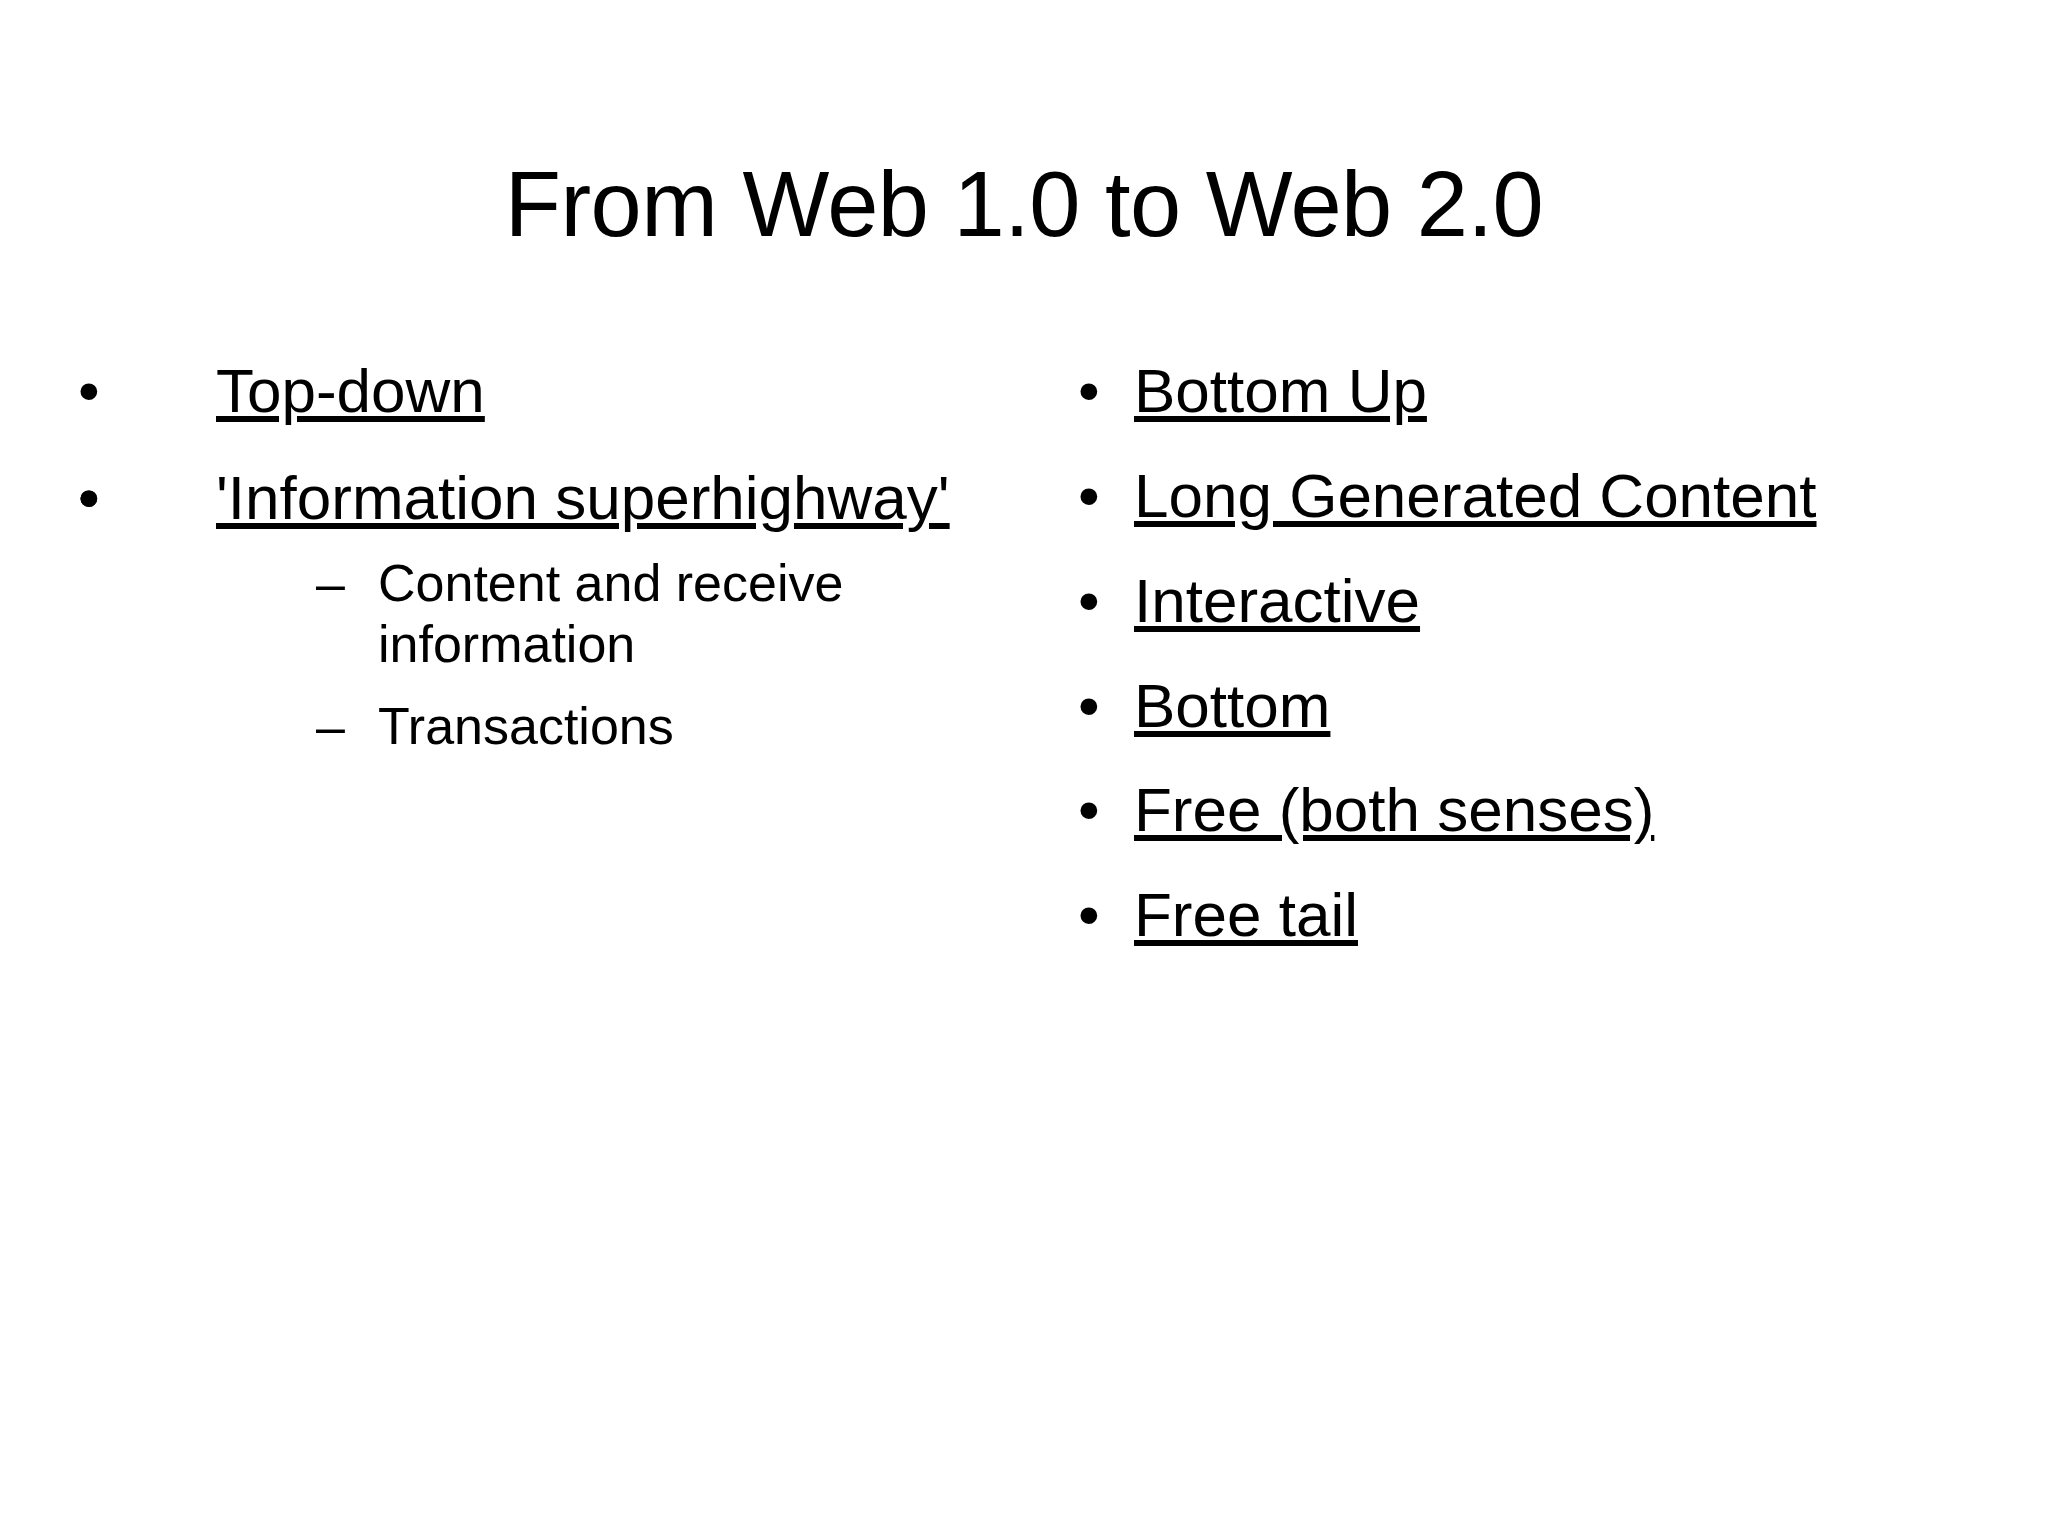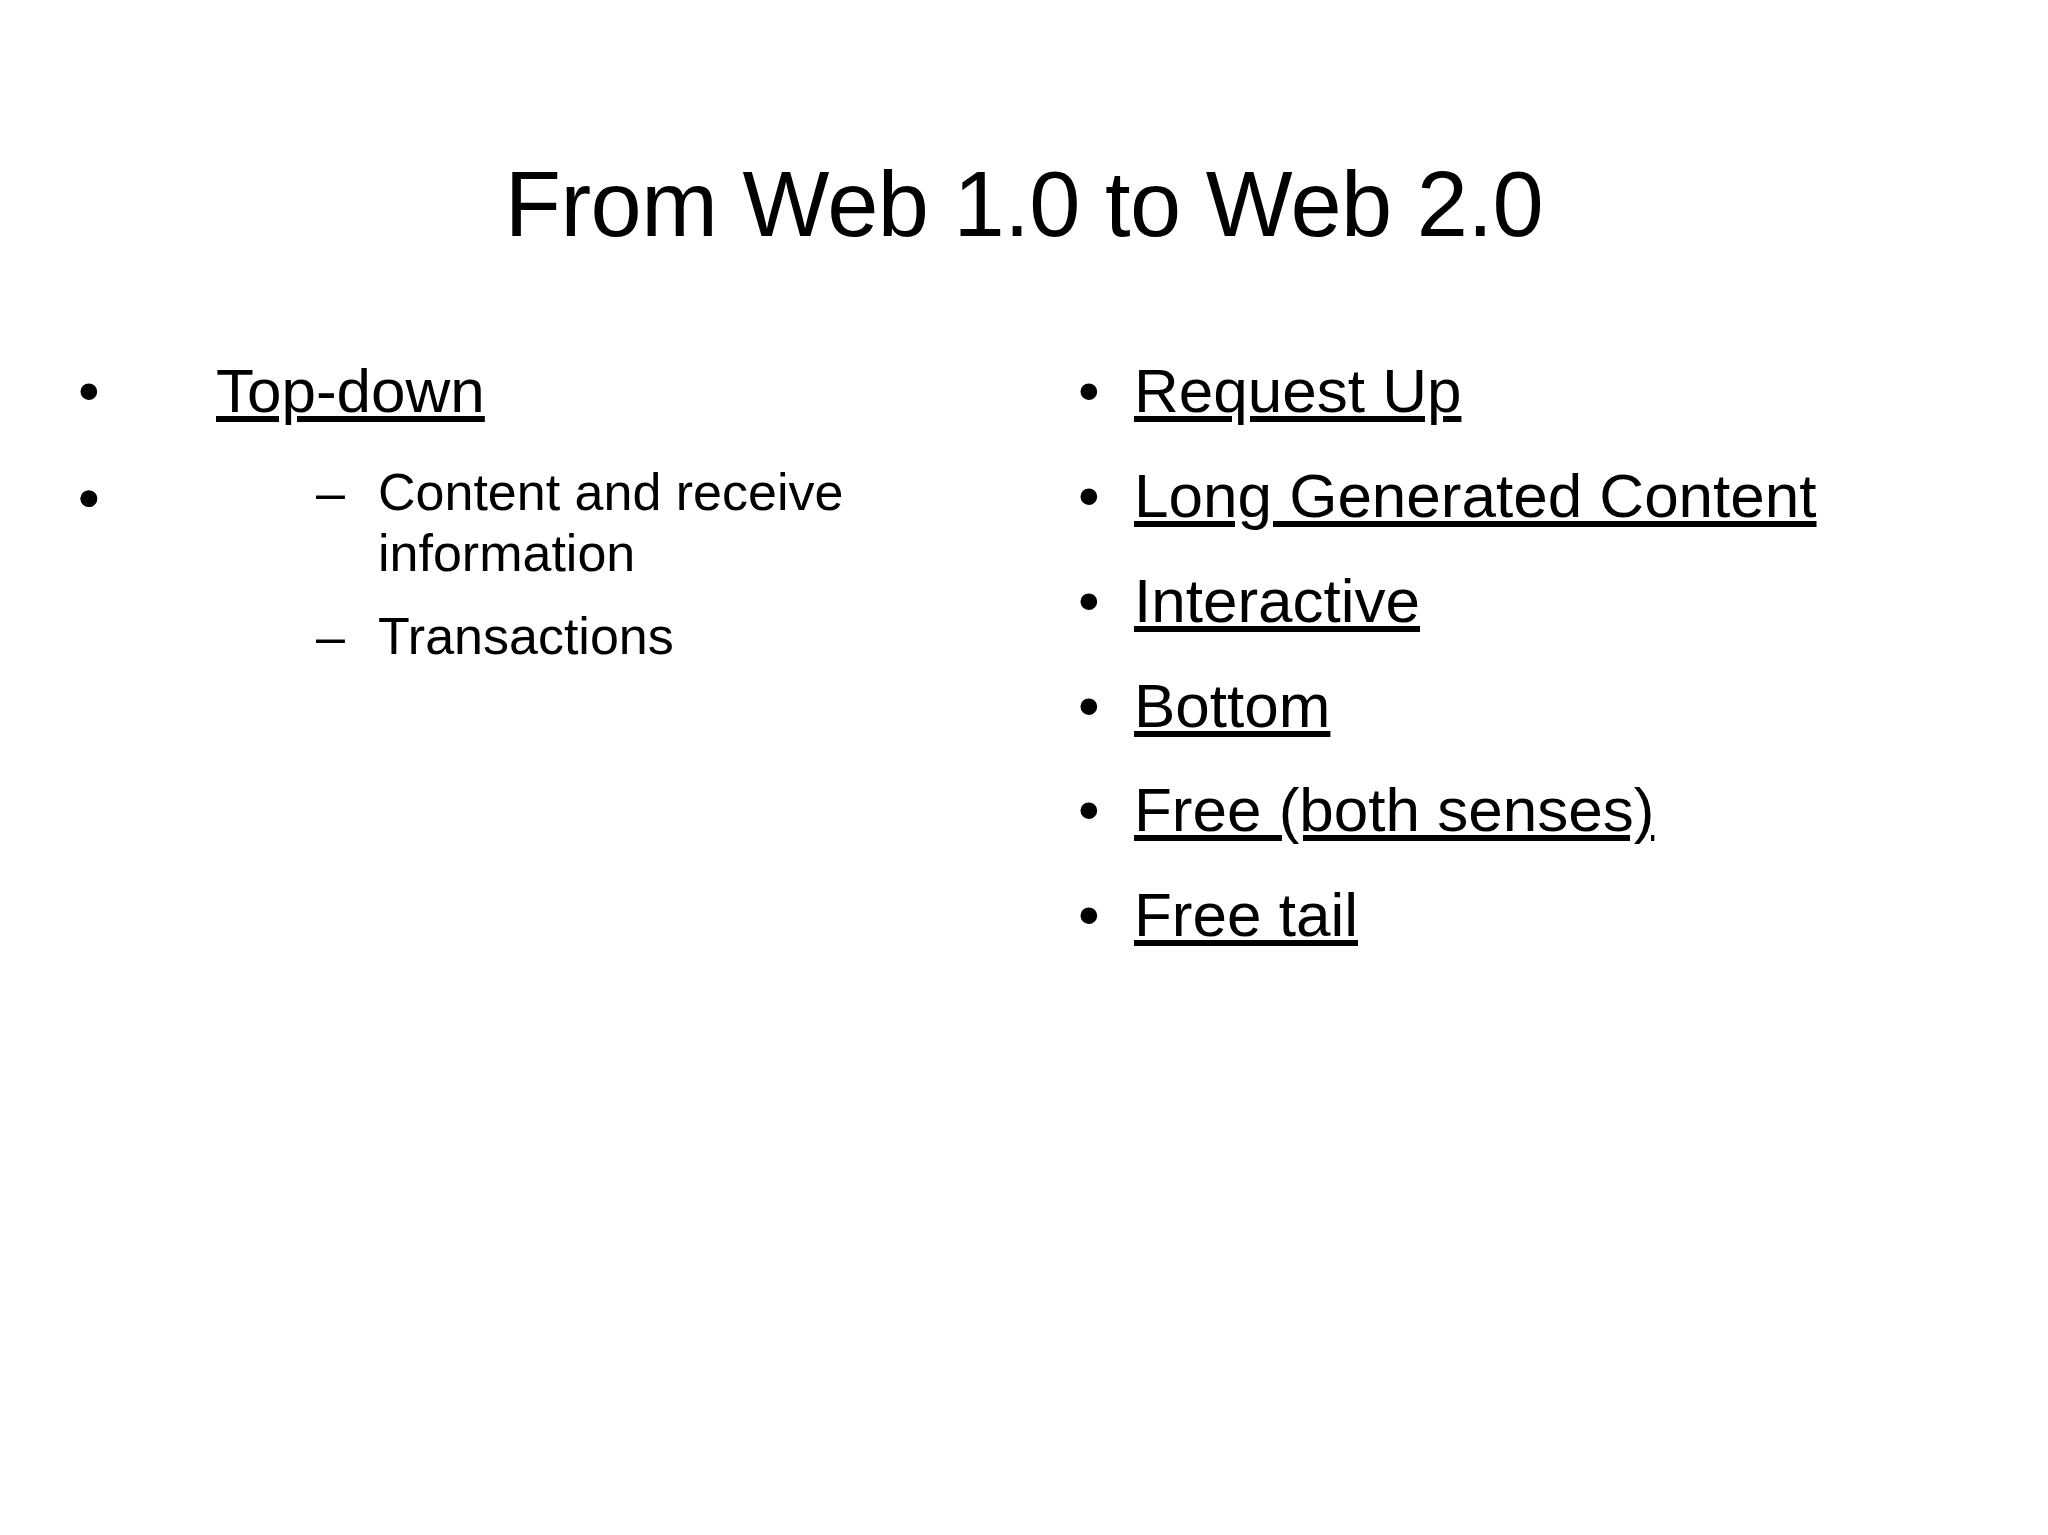--- a/index.html
+++ b/index.html
@@ -129,20 +129,21 @@
         <span class="marker">•</span>
         <span class="bullet-text">Top-down</span>
       </li>
 
       <li class="bullet-item">
         <span class="marker">•</span>
       </li>
 
       <li class="bullet-item">
         <span class="marker">•</span>
+        <span class="bullet-text">'Information superhighway'</span>
 
         <ul class="sub-list">
           <li class="sub-item">
             <span class="marker">–</span>
             <span class="bullet-text">Content and receive information</span>
           </li>
           <li class="sub-item">
             <span class="marker">–</span>
             <span class="bullet-text">Transactions</span>
           </li>
@@ -150,21 +151,21 @@
       </li>
 
     </ul>
   </div>
 
   <div class="column" id="column-right">
     <ul class="bullet-list">
 
       <li class="bullet-item">
         <span class="marker">•</span>
-        <span class="bullet-text">Request Up</span>
+        <span class="bullet-text">Bottom Up</span>
       </li>
 
       <li class="bullet-item">
         <span class="marker">•</span>
         <span class="bullet-text">Long Generated Content</span>
       </li>
 
       <li class="bullet-item">
         <span class="marker">•</span>
         <span class="bullet-text">Interactive</span>

